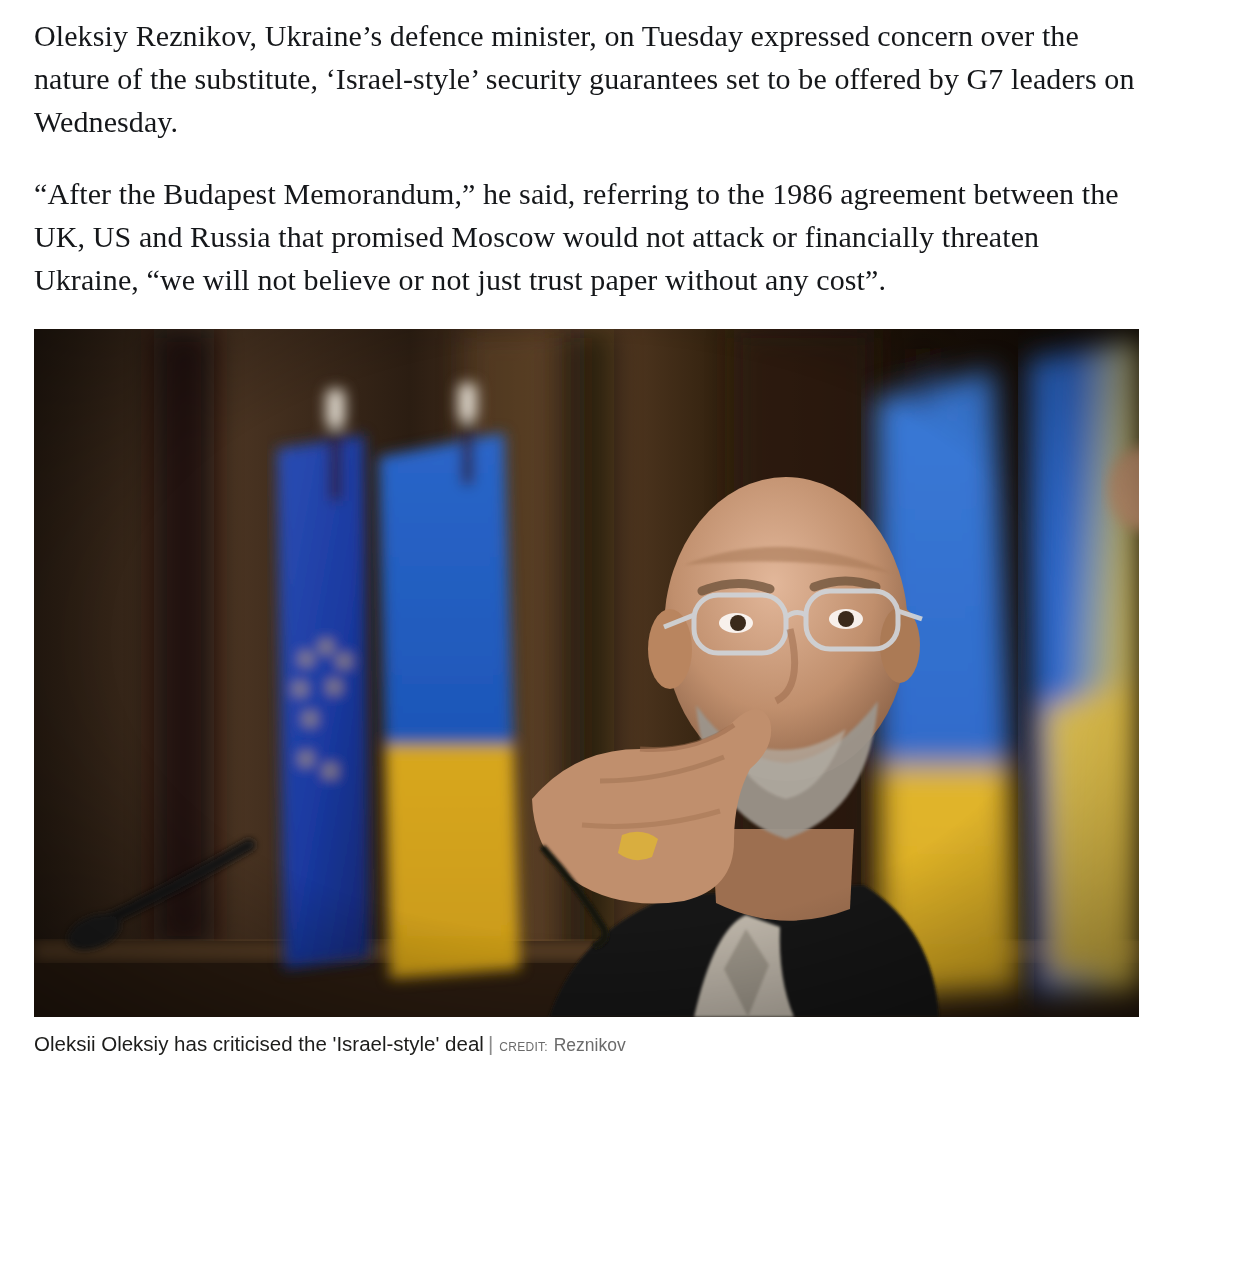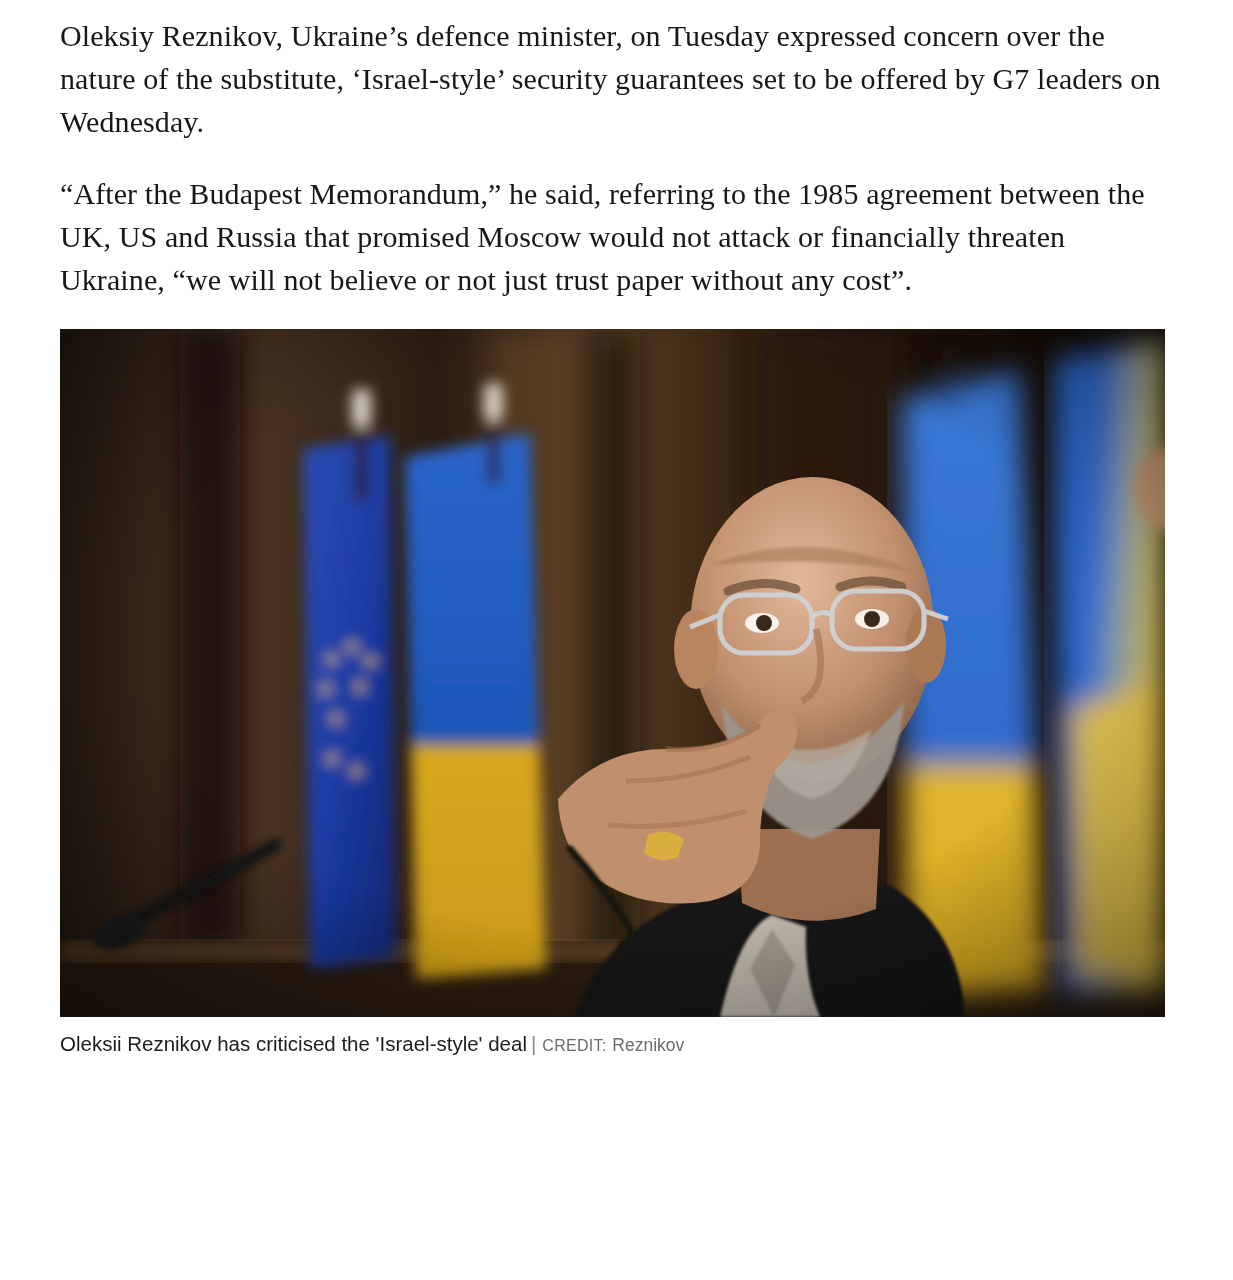--- a/index.html
+++ b/index.html
@@ -8,21 +8,21 @@
     background: #ffffff;
   }
   body {
     width: 1233px;
     height: 1280px;
     overflow: hidden;
     font-family: "Liberation Serif", serif;
     color: #111111;
   }
   .article {
-    padding: 14px 42px 0 60px;
+    padding: 14px 42px 0 34px;
     box-sizing: border-box;
     width: 1233px;
   }
   .para {
     font-family: "Liberation Serif", serif;
     font-size: 30px;
     line-height: 1.44;
     color: #15171a;
     margin: 0 0 28px 0;
     max-width: 1105px;
@@ -46,36 +46,36 @@
     font-family: "Liberation Sans", sans-serif;
     font-size: 20.5px;
     color: #1d1d1b;
     line-height: 1.3;
   }
   .caption .sep {
     color: #8b8b8b;
     padding: 0 6px 0 4px;
   }
   .caption .credit-label {
-    font-size: 16px;
+    font-size: 12px;
     color: #6b6b6b;
     letter-spacing: 0.3px;
   }
   .caption .credit-name {
     font-size: 17.5px;
     color: #6b6b6b;
   }
 </style>
 </head>
 <body>
 
 <div class="article">
 
   <p class="para">Oleksiy Reznikov, Ukraine’s defence minister, on Tuesday expressed concern over the nature of the substitute, ‘Israel-style’ security guarantees set to be offered by G7 leaders on Wednesday.</p>
-  <p class="para">“After the Budapest Memorandum,” he said, referring to the 1985 agreement between the UK, US and Russia that promised Moscow would not attack or financially threaten Ukraine, “we will not believe or not just trust paper without any cost”.</p>
+  <p class="para">“After the Budapest Memorandum,” he said, referring to the 1986 agreement between the UK, US and Russia that promised Moscow would not attack or financially threaten Ukraine, “we will not believe or not just trust paper without any cost”.</p>
 
   <figure class="figure">
     <div class="photo">
       <svg width="1105" height="688" viewBox="0 0 1105 688" role="img" aria-label="photo">
         <defs>
           <linearGradient id="wood" x1="0" y1="0" x2="1" y2="0">
             <stop offset="0" stop-color="#241910"></stop>
             <stop offset="0.18" stop-color="#4a3422"></stop>
             <stop offset="0.34" stop-color="#2b1d12"></stop>
             <stop offset="0.5" stop-color="#5a3e26"></stop>
@@ -225,17 +225,17 @@
 
           <path d="M588 506 Q608 498 624 510 L618 528 Q600 536 584 524 Z" fill="#d9ae3f"></path>
 
           <path d="M510 520 Q546 560 570 600 Q574 612 562 616" stroke="#15120f" stroke-width="7" fill="none" stroke-linecap="round" filter="url(#blurD)"></path>
         </g>
 
         <rect x="0" y="0" width="1105" height="688" fill="url(#vign)"></rect>
       </svg>
     </div>
     <figcaption class="caption">
-      <span>Oleksii Reznikov has criticised the 'Israel-style' deal</span><span class="sep">|</span><span class="credit-label">CREDIT:</span>
+      <span>Oleksii Oleksiy has criticised the 'Israel-style' deal</span><span class="sep">|</span><span class="credit-label">CREDIT:</span>
       <span class="credit-name">Reznikov</span>
     </figcaption>
   </figure>
 </div>
 
 </body></html>

